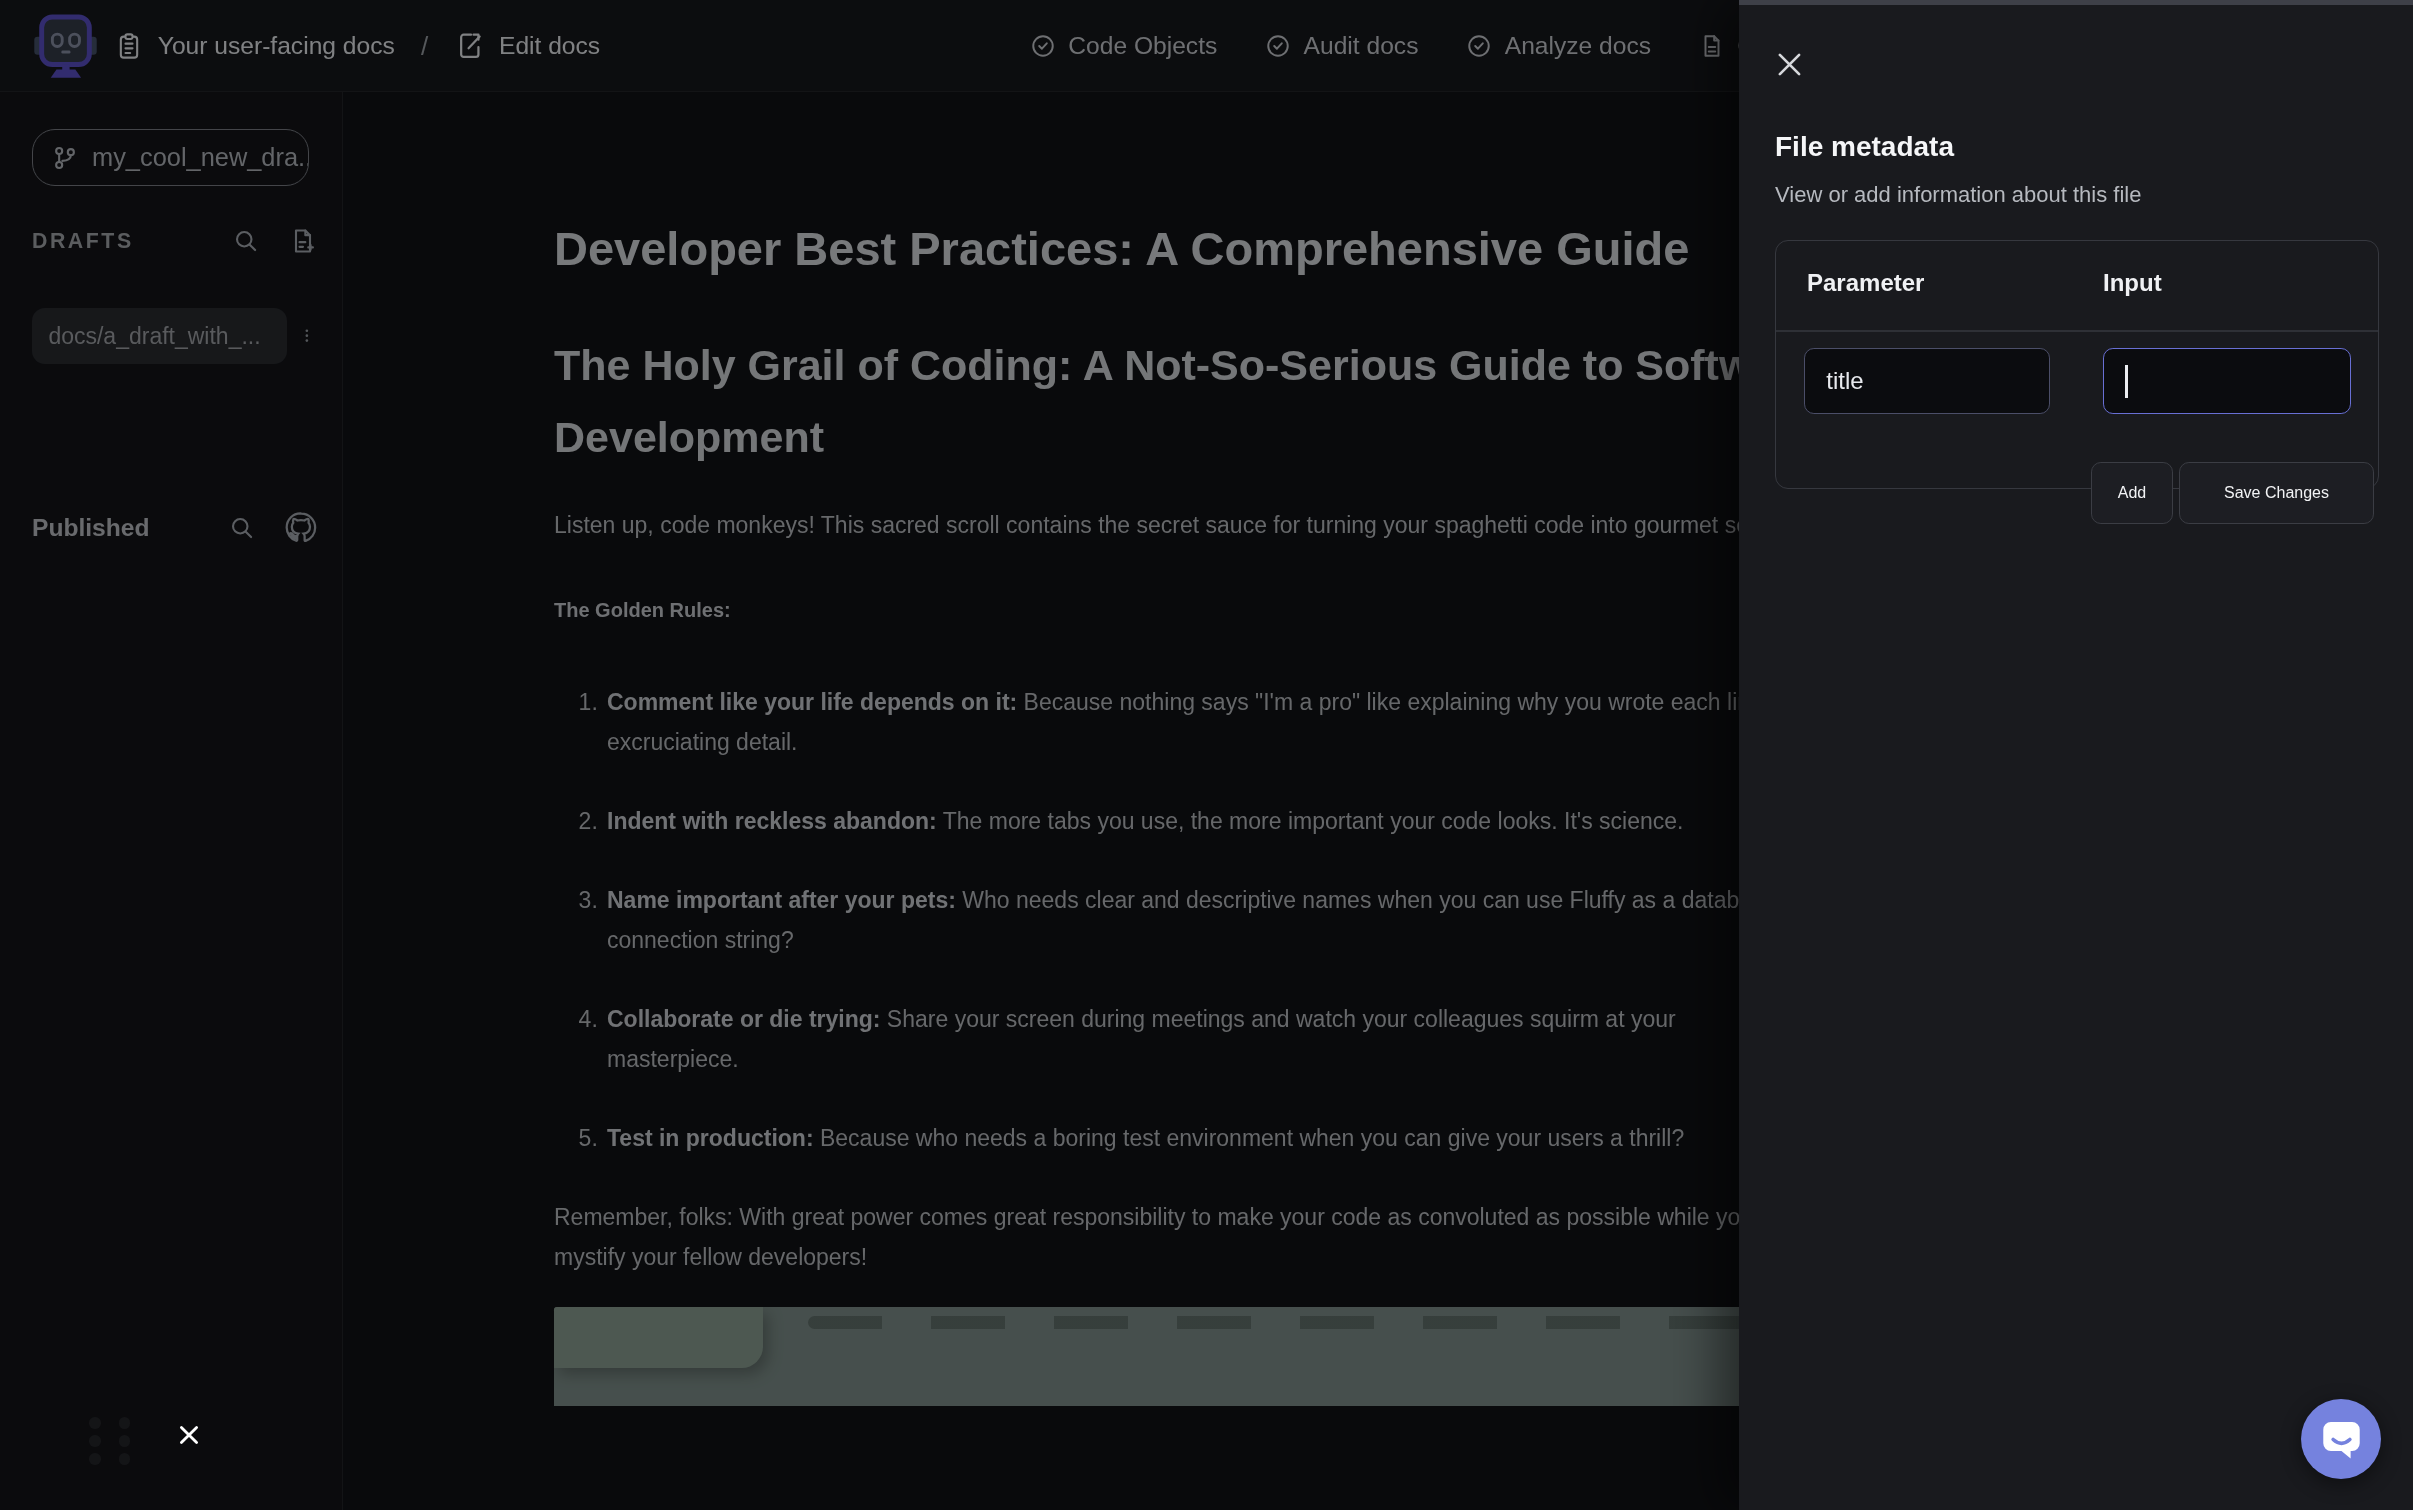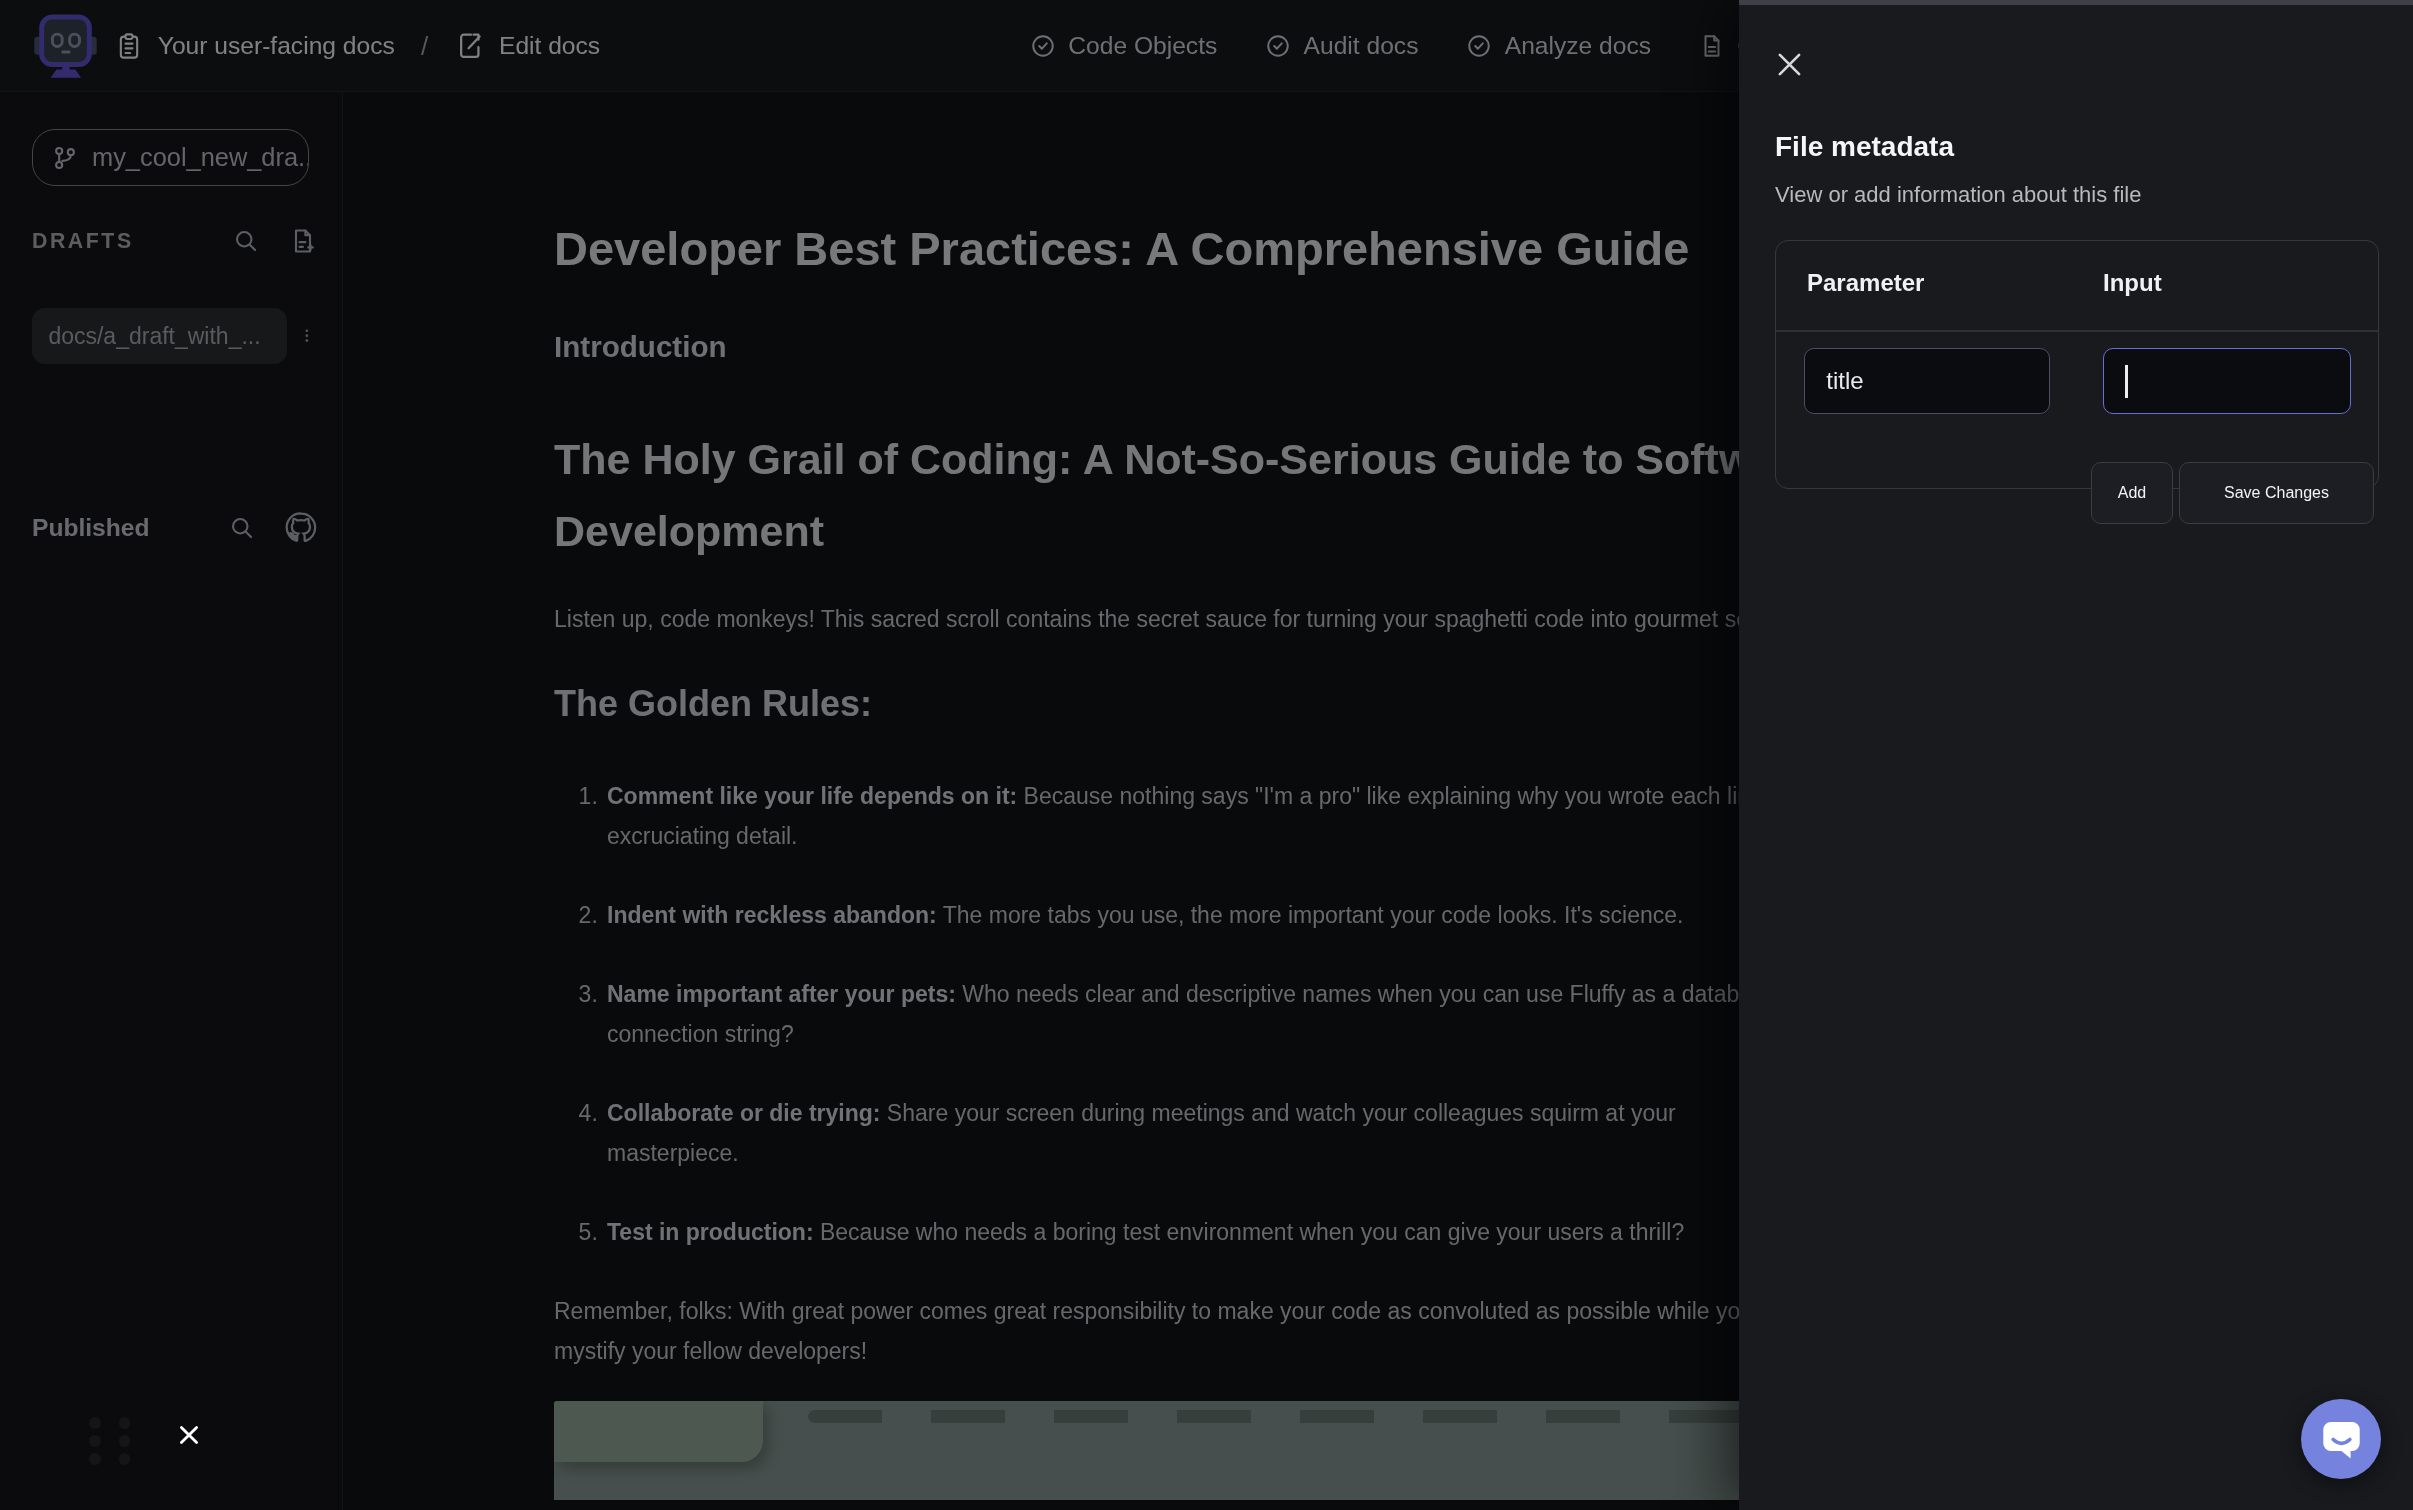--- a/index.html
+++ b/index.html
@@ -42,21 +42,21 @@
   
   .doc{position:absolute;left:554px;top:92px;width:1859px;padding-top:130px;z-index:1;
        color:#babdc2;font-size:23px;}
   .doc .line{white-space:nowrap;}
   .h1{font-size:47px;line-height:53px;font-weight:bold;color:#d9dce0;margin-bottom:54px;}
   .h3{font-size:29.6px;line-height:36px;font-weight:bold;color:#c9ccd1;margin-bottom:58px;}
   .h2 .line{font-size:43px;line-height:72px;font-weight:bold;color:#d4d7db;}
   .h2{margin-bottom:32px;}
   .para .line{line-height:40px;}
   .p1{margin-bottom:47px;}
-  .rules-h{font-size:36px;line-height:36px;font-weight:bold;color:#c9ccd1;margin-bottom:54px;}
+  .rules-h{font-size:20px;line-height:36px;font-weight:bold;color:#c9ccd1;margin-bottom:54px;}
   .rule{position:relative;padding-left:53px;margin-bottom:39px;}
   .rule .line{line-height:40px;}
   .rule .num{position:absolute;left:24.6px;top:0;line-height:40px;}
   .rule b{color:#cdd0d5;}
   .p2{margin-bottom:29.6px;}
   .shot{position:relative;width:1835px;height:99px;overflow:hidden;border-radius:3.3px 3.3px 0 0;
         background:#80918c;}
   .shot-card{position:absolute;left:0;top:0;width:209px;height:61px;background:#8ca194;
              border-radius:0 0 21.3px 0;box-shadow:4.9px 6.6px 14.8px rgba(0,0,0,.25);}
   .shot-smudges{position:absolute;left:254px;top:9.9px;width:1478px;height:13px;
@@ -238,21 +238,20 @@
           <svg width="33" height="33" viewBox="0 0 16 16" fill="none" stroke="currentColor" stroke-width="1.1">
             <path d="M8 1.2c-3.7 0-6.7 3-6.7 6.8 0 3 1.9 5.5 4.6 6.4.3.1.5-.1.5-.3v-1.2c-1.9.4-2.3-.8-2.3-.8-.3-.8-.8-1-.8-1-.6-.4 0-.4 0-.4.7 0 1.1.7 1.1.7.6 1.1 1.7.8 2.1.6.1-.5.2-.8.4-1-1.5-.2-3.1-.8-3.1-3.4 0-.8.3-1.4.7-1.9-.1-.2-.3-.9.1-1.8 0 0 .6-.2 1.9.7.5-.2 1.1-.2 1.7-.2s1.2.1 1.7.2c1.3-.9 1.9-.7 1.9-.7.4.9.1 1.6.1 1.8.4.5.7 1.1.7 1.9 0 2.6-1.6 3.2-3.1 3.4.2.2.5.6.5 1.3v1.9c0 .2.1.4.5.3 2.7-.9 4.6-3.4 4.6-6.4 0-3.8-3-6.8-6.7-6.8z"></path>
           </svg>
         </span>
       </span>
     </div>
   </div>
 
   <div class="doc">
     <div class="h1 line">Developer Best Practices: A Comprehensive Guide</div>
-    <div class="h3 line">Introduction</div>
     <div class="h2">
       <div class="line">The Holy Grail of Coding: A Not-So-Serious Guide to Software</div>
       <div class="line">Development</div>
     </div>
     <div class="para p1">
       <div class="line">Listen up, code monkeys! This sacred scroll contains the secret sauce for turning your spaghetti code into gourmet software.</div>
     </div>
     <div class="rules-h line">The Golden Rules:</div>
 
     <div class="rule">

